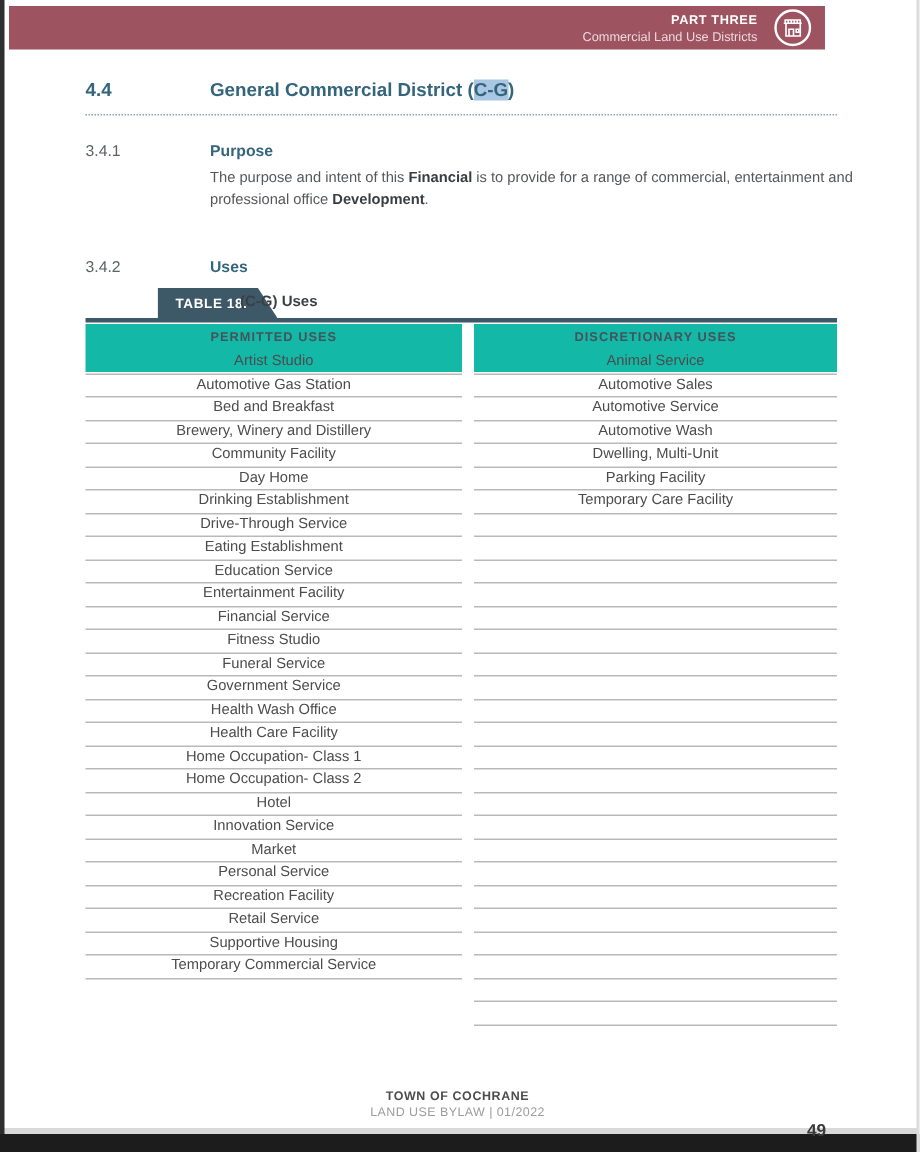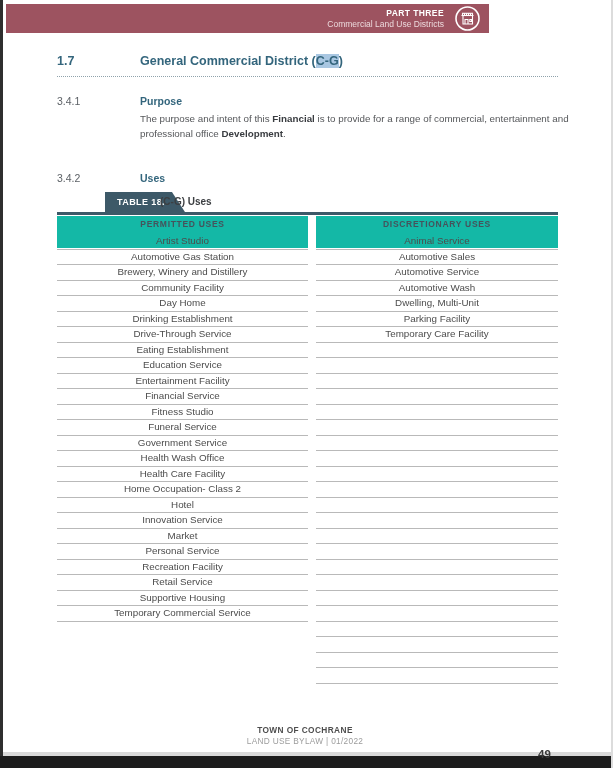--- a/index.html
+++ b/index.html
@@ -10,21 +10,21 @@
     overflow:hidden; margin:0 auto;
   }
   
   .edge-left { position:absolute; left:0; top:0; width:3px; height:768px; background:#2e2e2e; }
   .edge-bottom { position:absolute; left:0; top:756px; width:613px; height:12px; background:#1c1c1c; }
   .edge-bottom-light { position:absolute; left:0; top:752px; width:613px; height:4px; background:#d9d9d9; }
   .edge-right { position:absolute; right:0; top:0; width:2px; height:768px; background:#dcdcdc; }
 
   
   .header-bar {
-    position:absolute; left:6px; top:4px; width:483px; height:29px;
+    position:absolute; left:6px; top:4px; width:544px; height:29px;
     background:var(--header-bar, #9d5360);
     display:flex; align-items:center; justify-content:flex-end;
   }
   .header-text { text-align:right; margin-right:10px; line-height:1.25; }
   .header-part { color:#ffffff; font-weight:bold; font-size:8.5px; letter-spacing:.4px; }
   .header-sub { color:#ecd9dc; font-size:8.5px; }
   .logo { width:27px; height:27px; margin-right:8px; flex:0 0 auto; }
 
   
   .title-row {
@@ -107,21 +107,21 @@
           <path d="M8 8.3 h11"></path>
           <path d="M9 10.5 v8.5 h9.5 v-8.5"></path>
           <path d="M11 19 v-4.5 h3 v4.5"></path>
           <path d="M15.8 14.5 h1.8 v2 h-1.8 z"></path>
         </g>
       </svg>
     </div>
   </div>
 
   <div class="title-row">
-    <span class="sec-num">1.7</span><span class="title-text"><span>General Commercial District (</span><span class="hl">C-G</span><span>)</span></span>
+    <span class="sec-num">4.4</span><span class="title-text"><span>General Commercial District (</span><span class="hl">C-G</span><span>)</span></span>
   </div>
 
   <div class="subsec sec-341">
     <span class="num">3.4.1</span><span class="head">Purpose</span>
   </div>
 
   <div class="purpose-body"><span>The purpose and intent of this </span><b>Financial</b><span> is to provide for a range of commercial, entertainment and professional office </span><b>Development</b><span>.</span></div>
 
   <div class="subsec sec-342">
     <span class="num">3.4.2</span><span class="head">Uses</span>
@@ -132,34 +132,36 @@
     <div class="table-caption">(C-G) Uses</div>
   </div>
   <div class="table-topline"></div>
 
   <div class="col-head left">PERMITTED USES</div>
   <div class="col-head right">DISCRETIONARY USES</div>
 
   <div class="tcol left">
       <div class="trow">Artist Studio</div>
       <div class="trow">Automotive Gas Station</div>
+      <div class="trow">Bed and Breakfast</div>
       <div class="trow">Brewery, Winery and Distillery</div>
       <div class="trow">Community Facility</div>
       <div class="trow">Day Home</div>
       <div class="trow">Drinking Establishment</div>
       <div class="trow">Drive-Through Service</div>
       <div class="trow">Eating Establishment</div>
       <div class="trow">Education Service</div>
       <div class="trow">Entertainment Facility</div>
       <div class="trow">Financial Service</div>
       <div class="trow">Fitness Studio</div>
       <div class="trow">Funeral Service</div>
       <div class="trow">Government Service</div>
       <div class="trow">Health Wash Office</div>
       <div class="trow">Health Care Facility</div>
+      <div class="trow">Home Occupation- Class 1</div>
       <div class="trow">Home Occupation- Class 2</div>
       <div class="trow">Hotel</div>
       <div class="trow">Innovation Service</div>
       <div class="trow">Market</div>
       <div class="trow">Personal Service</div>
       <div class="trow">Recreation Facility</div>
       <div class="trow">Retail Service</div>
       <div class="trow">Supportive Housing</div>
       <div class="trow">Temporary Commercial  Service</div>
     </div>

